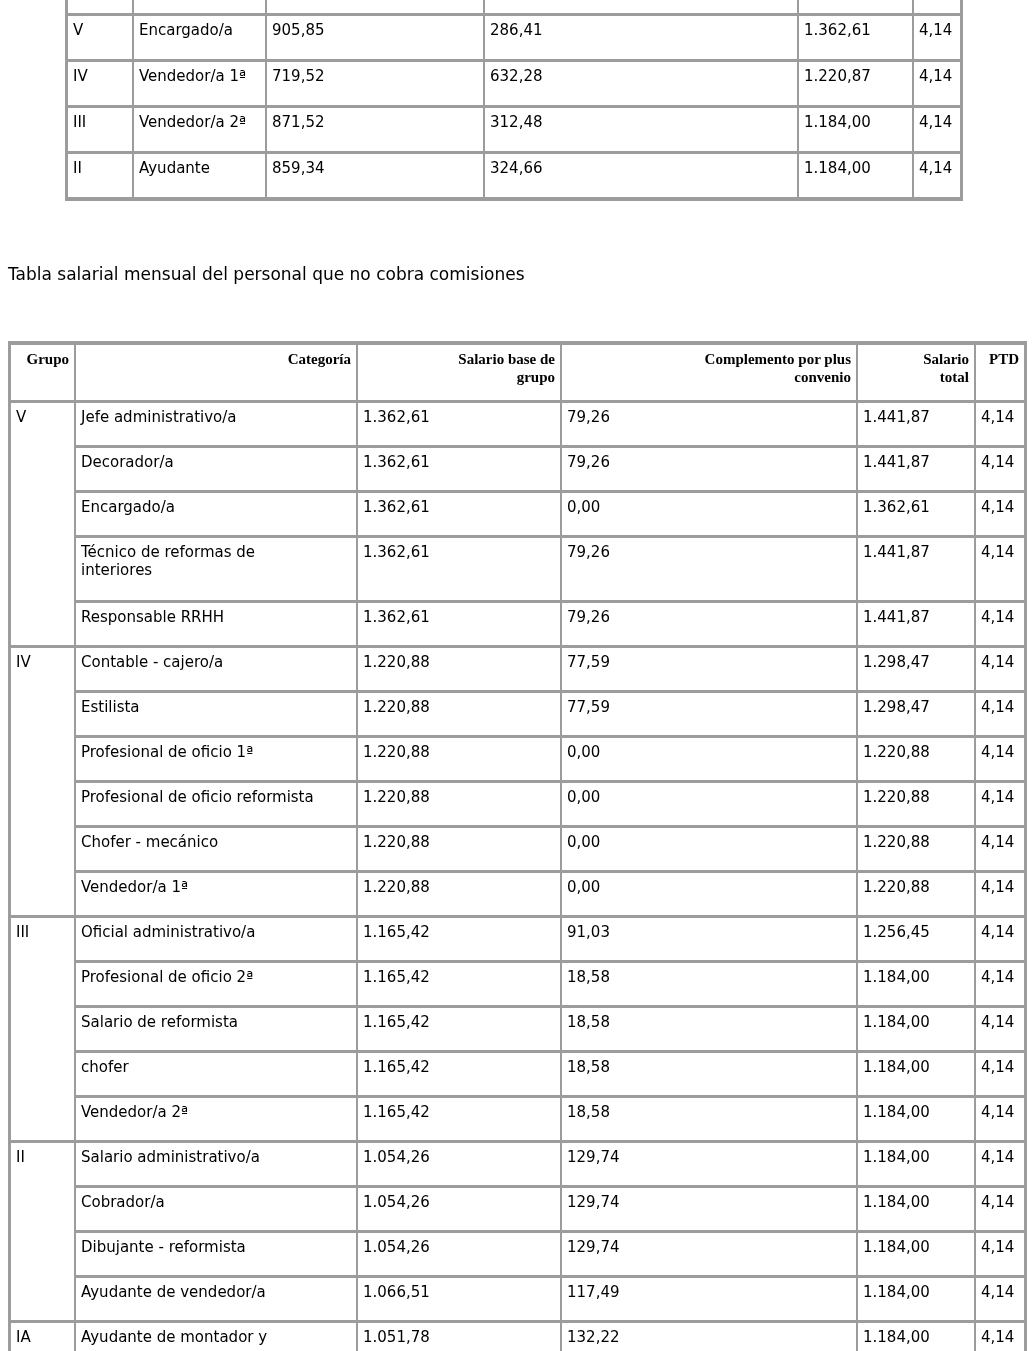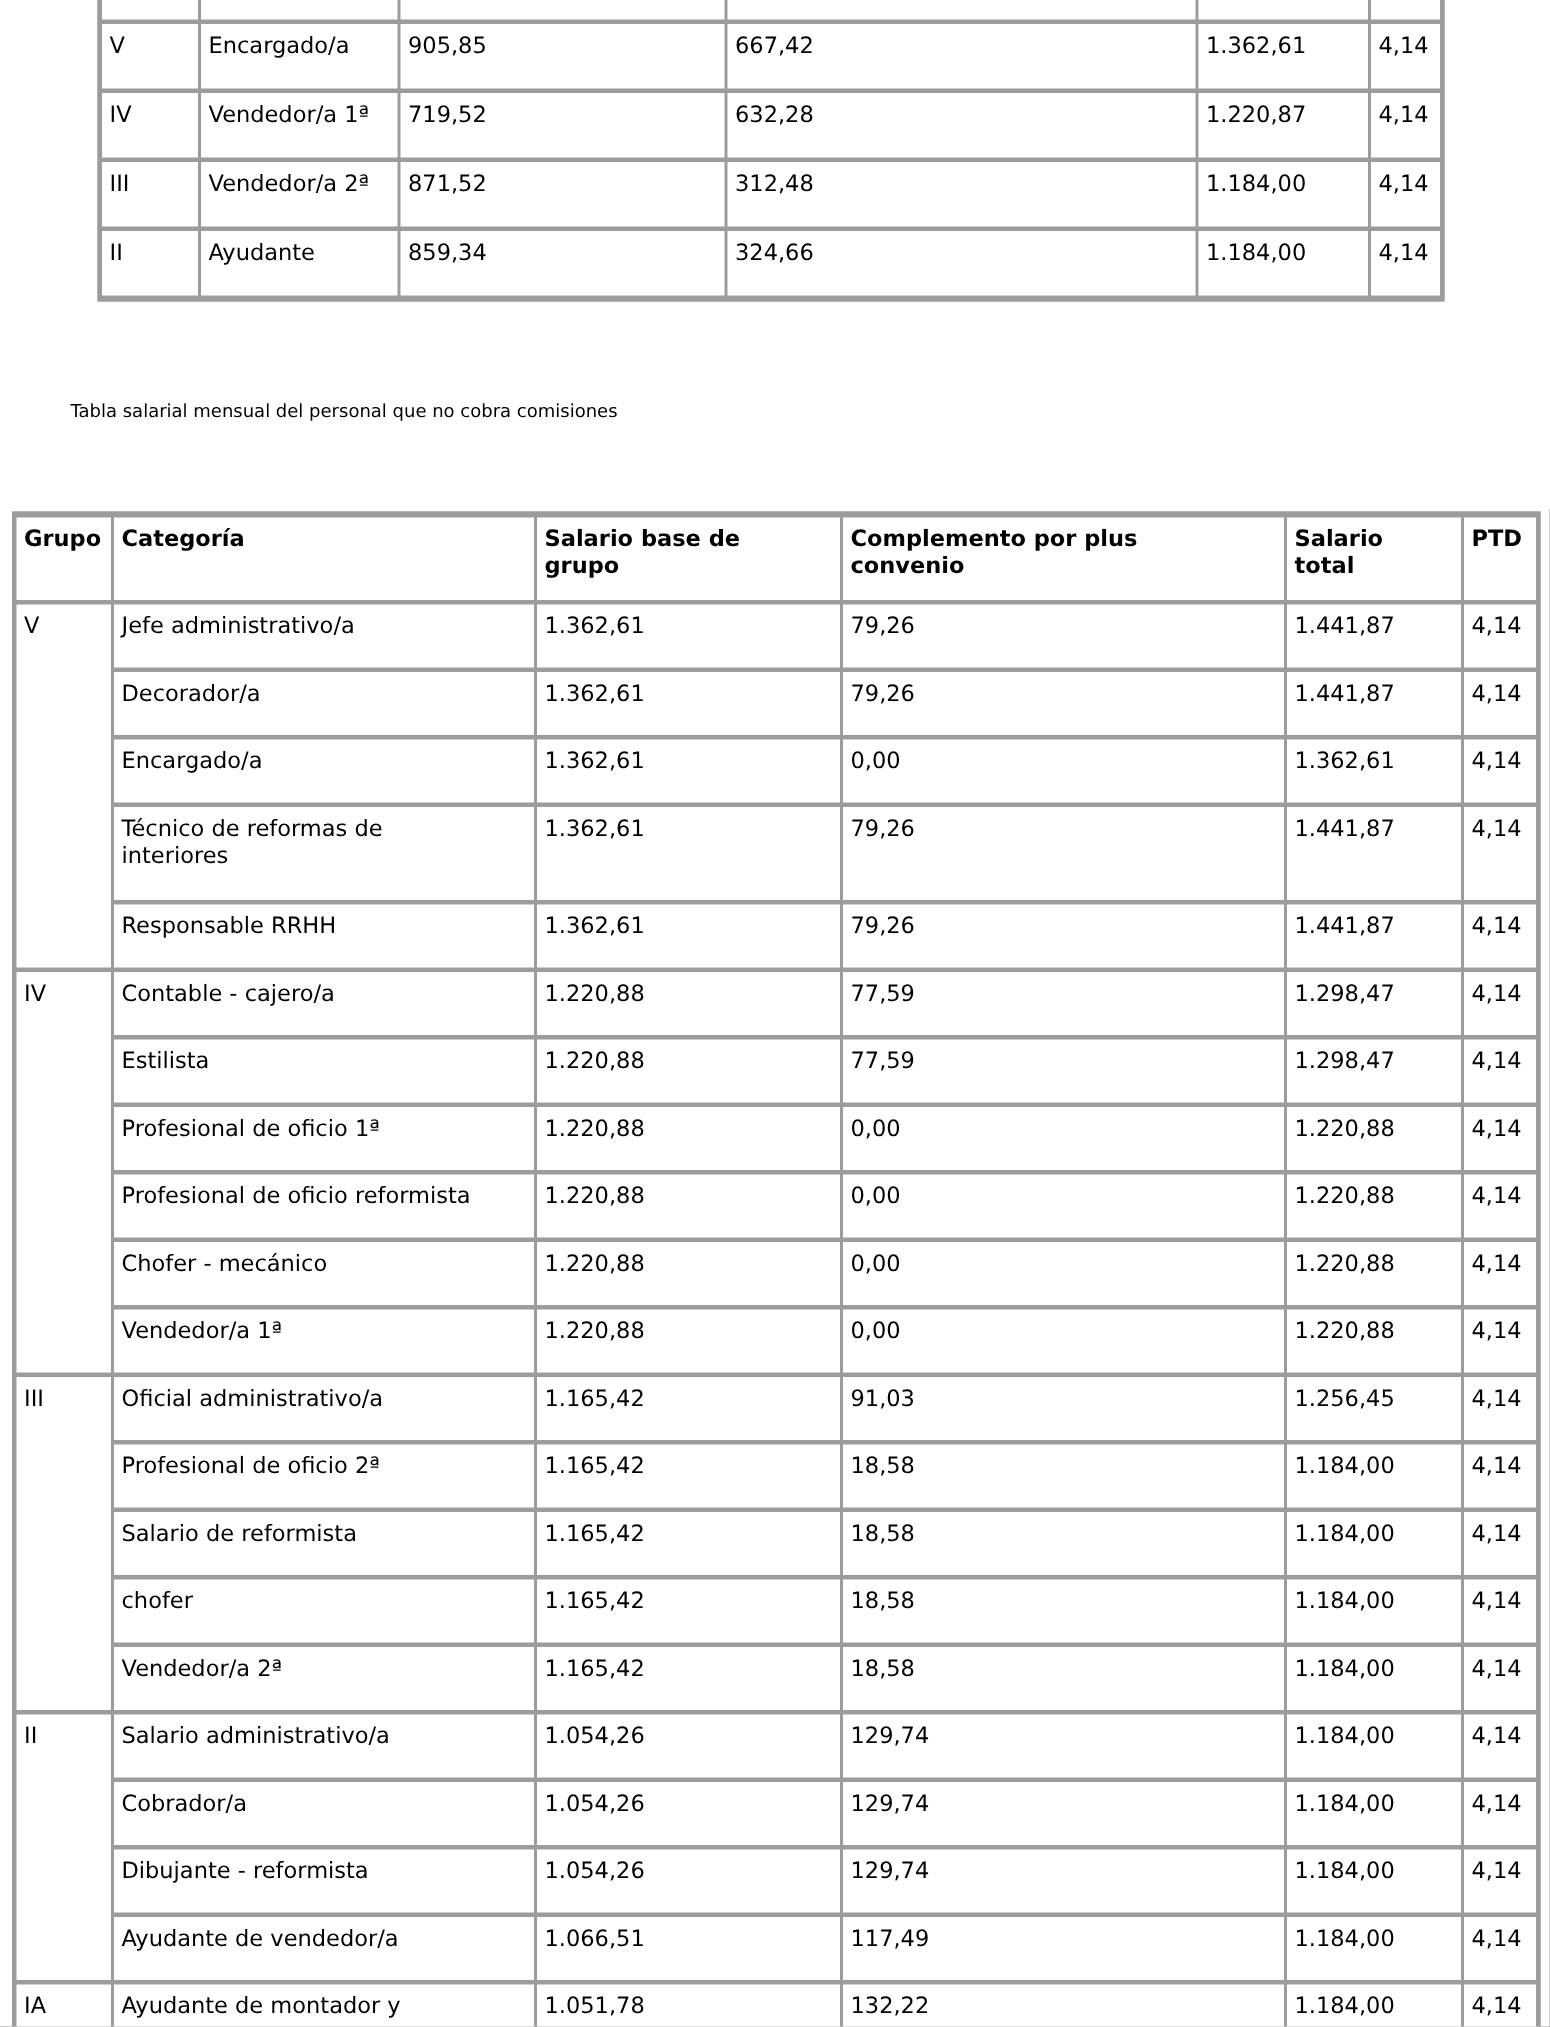--- a/index.html
+++ b/index.html
@@ -25,38 +25,38 @@
     font-size: 15px;
     line-height: 1.22;
     vertical-align: top;
     text-align: left;
     padding: 5px 5px 4px 5px;
     box-sizing: border-box;
     overflow: hidden;
   }
   .tbl th {
     font-weight: bold;
-    text-align: left;
+    text-align: right;
     height: 55px;
     white-space: pre-line;
+    font-family: Liberation Serif, serif;
   }
   .top-tbl { left: 65px; top: -34px; width: 898px; }
   .top-tbl td { height: 43px; }
   .main-tbl { left: 8px; top: 341px; width: 1019px; }
   .main-tbl td { height: 42px; }
   .main-tbl tr.tall td { height: 62px; margin-top: 43px; }
   .num { text-align: right; padding-right: 7px; }
   .cat { white-space: pre-line; }
   .page-title {
     position: absolute;
     left: 8px; top: 264px;
-    font-size: 12px;
+    font-size: 17px;
     line-height: 20px;
     white-space: nowrap;
-    margin-left: 39px;
   }
 </style>
 </head>
 <body>
 
 <table class="tbl top-tbl">
   <colgroup>
     <col style="width:64px">
       <col style="width:131px">
       <col style="width:216px">
@@ -70,21 +70,21 @@
     <td></td>
     <td></td>
     <td></td>
     <td></td>
     <td></td>
   </tr>
   <tr>
     <td>V</td>
     <td class="cat">Encargado/a</td>
     <td class="num">905,85</td>
-    <td class="num">667,42</td>
+    <td class="num">286,41</td>
     <td class="num">1.362,61</td>
     <td>4,14</td>
   </tr>
   <tr>
     <td>IV</td>
     <td class="cat">Vendedor/a 1ª</td>
     <td class="num">719,52</td>
     <td class="num">632,28</td>
     <td class="num">1.220,87</td>
     <td>4,14</td>

